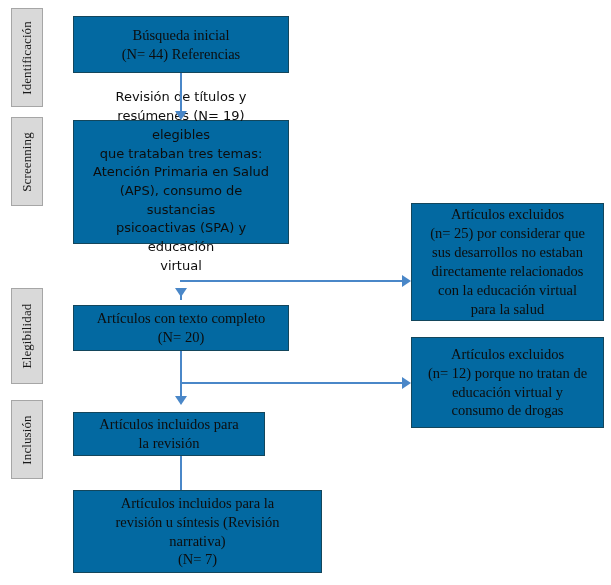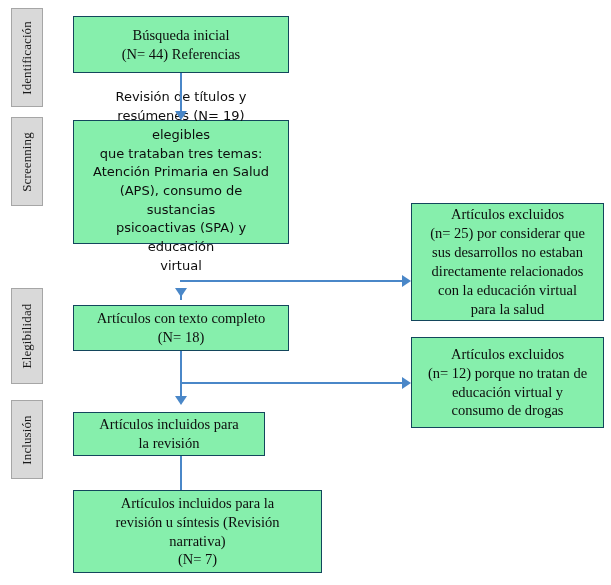--- a/index.html
+++ b/index.html
@@ -35,21 +35,21 @@
   .stage-label > span {
     transform: rotate(-90deg);
     display: block;
   }
 
   
   .flow-box {
     position: absolute;
     box-sizing: border-box;
     border: 1.4px solid #13465c;
-    background: #86efac;
+    background: #0369a1;
     display: flex;
     align-items: center;
     justify-content: center;
     text-align: center;
     color: #0d0d0d;
     padding: 2px 13px;
   }
   .flow-box .txt {
     display: block;
     width: 100%;
@@ -129,21 +129,21 @@
     <span class="txt">Artículos excluidos
 (n= 25) por considerar que
 sus desarrollos no estaban
 directamente relacionados
 con la educación virtual
 para la salud</span>
   </div>
 
   <div class="flow-box serif-box" style="left:73px; top:305px; width:216px; height:46px;">
     <span class="txt">Artículos con texto completo
-(N= 18)</span>
+(N= 20)</span>
   </div>
 
   <div class="flow-box serif-box" style="left:411px; top:337px; width:193px; height:91px;">
     <span class="txt">Artículos excluidos
 (n= 12) porque no tratan de
 educación virtual y
 consumo de drogas</span>
   </div>
 
   <div class="flow-box serif-box" style="left:73px; top:412px; width:192px; height:44px;justify-content:flex-end;">

